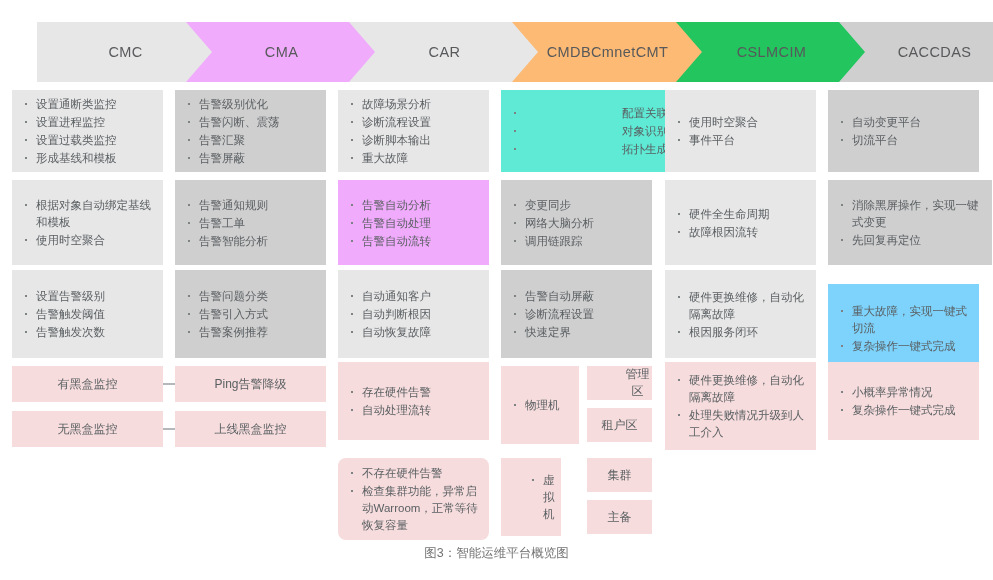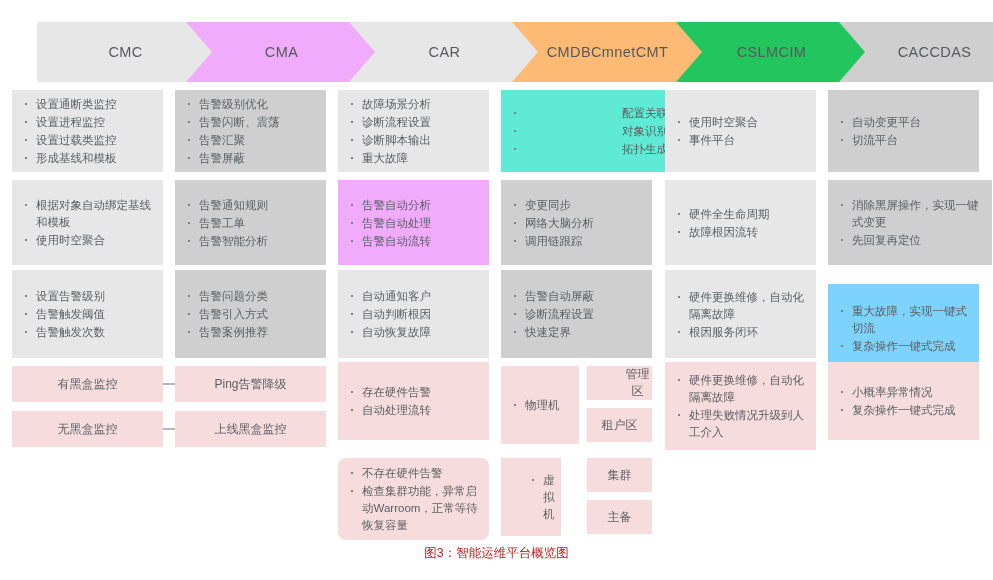--- a/index.html
+++ b/index.html
@@ -52,21 +52,21 @@
 
   
   .arrow{
     position:absolute;display:flex;align-items:center;justify-content:center;
     color:#8d9295;font-size:14px;line-height:1;
   }
   .arrow svg{display:block;}
 
   .caption{
     position:absolute;left:0;top:545px;width:993px;text-align:center;
-    font-size:12.5px;color:#b91c1c;
+    font-size:12.5px;color:#737373;
   }
 </style>
 </head>
 <body>
 
 <div id="board">
     <div class="chev first" style="left: 12px; width: 177px; background: rgb(231, 231, 231);">
       <span>CMC</span>
     </div>
     <div class="chev" style="left: 161px; width: 191px; background: #f0abfc;">

